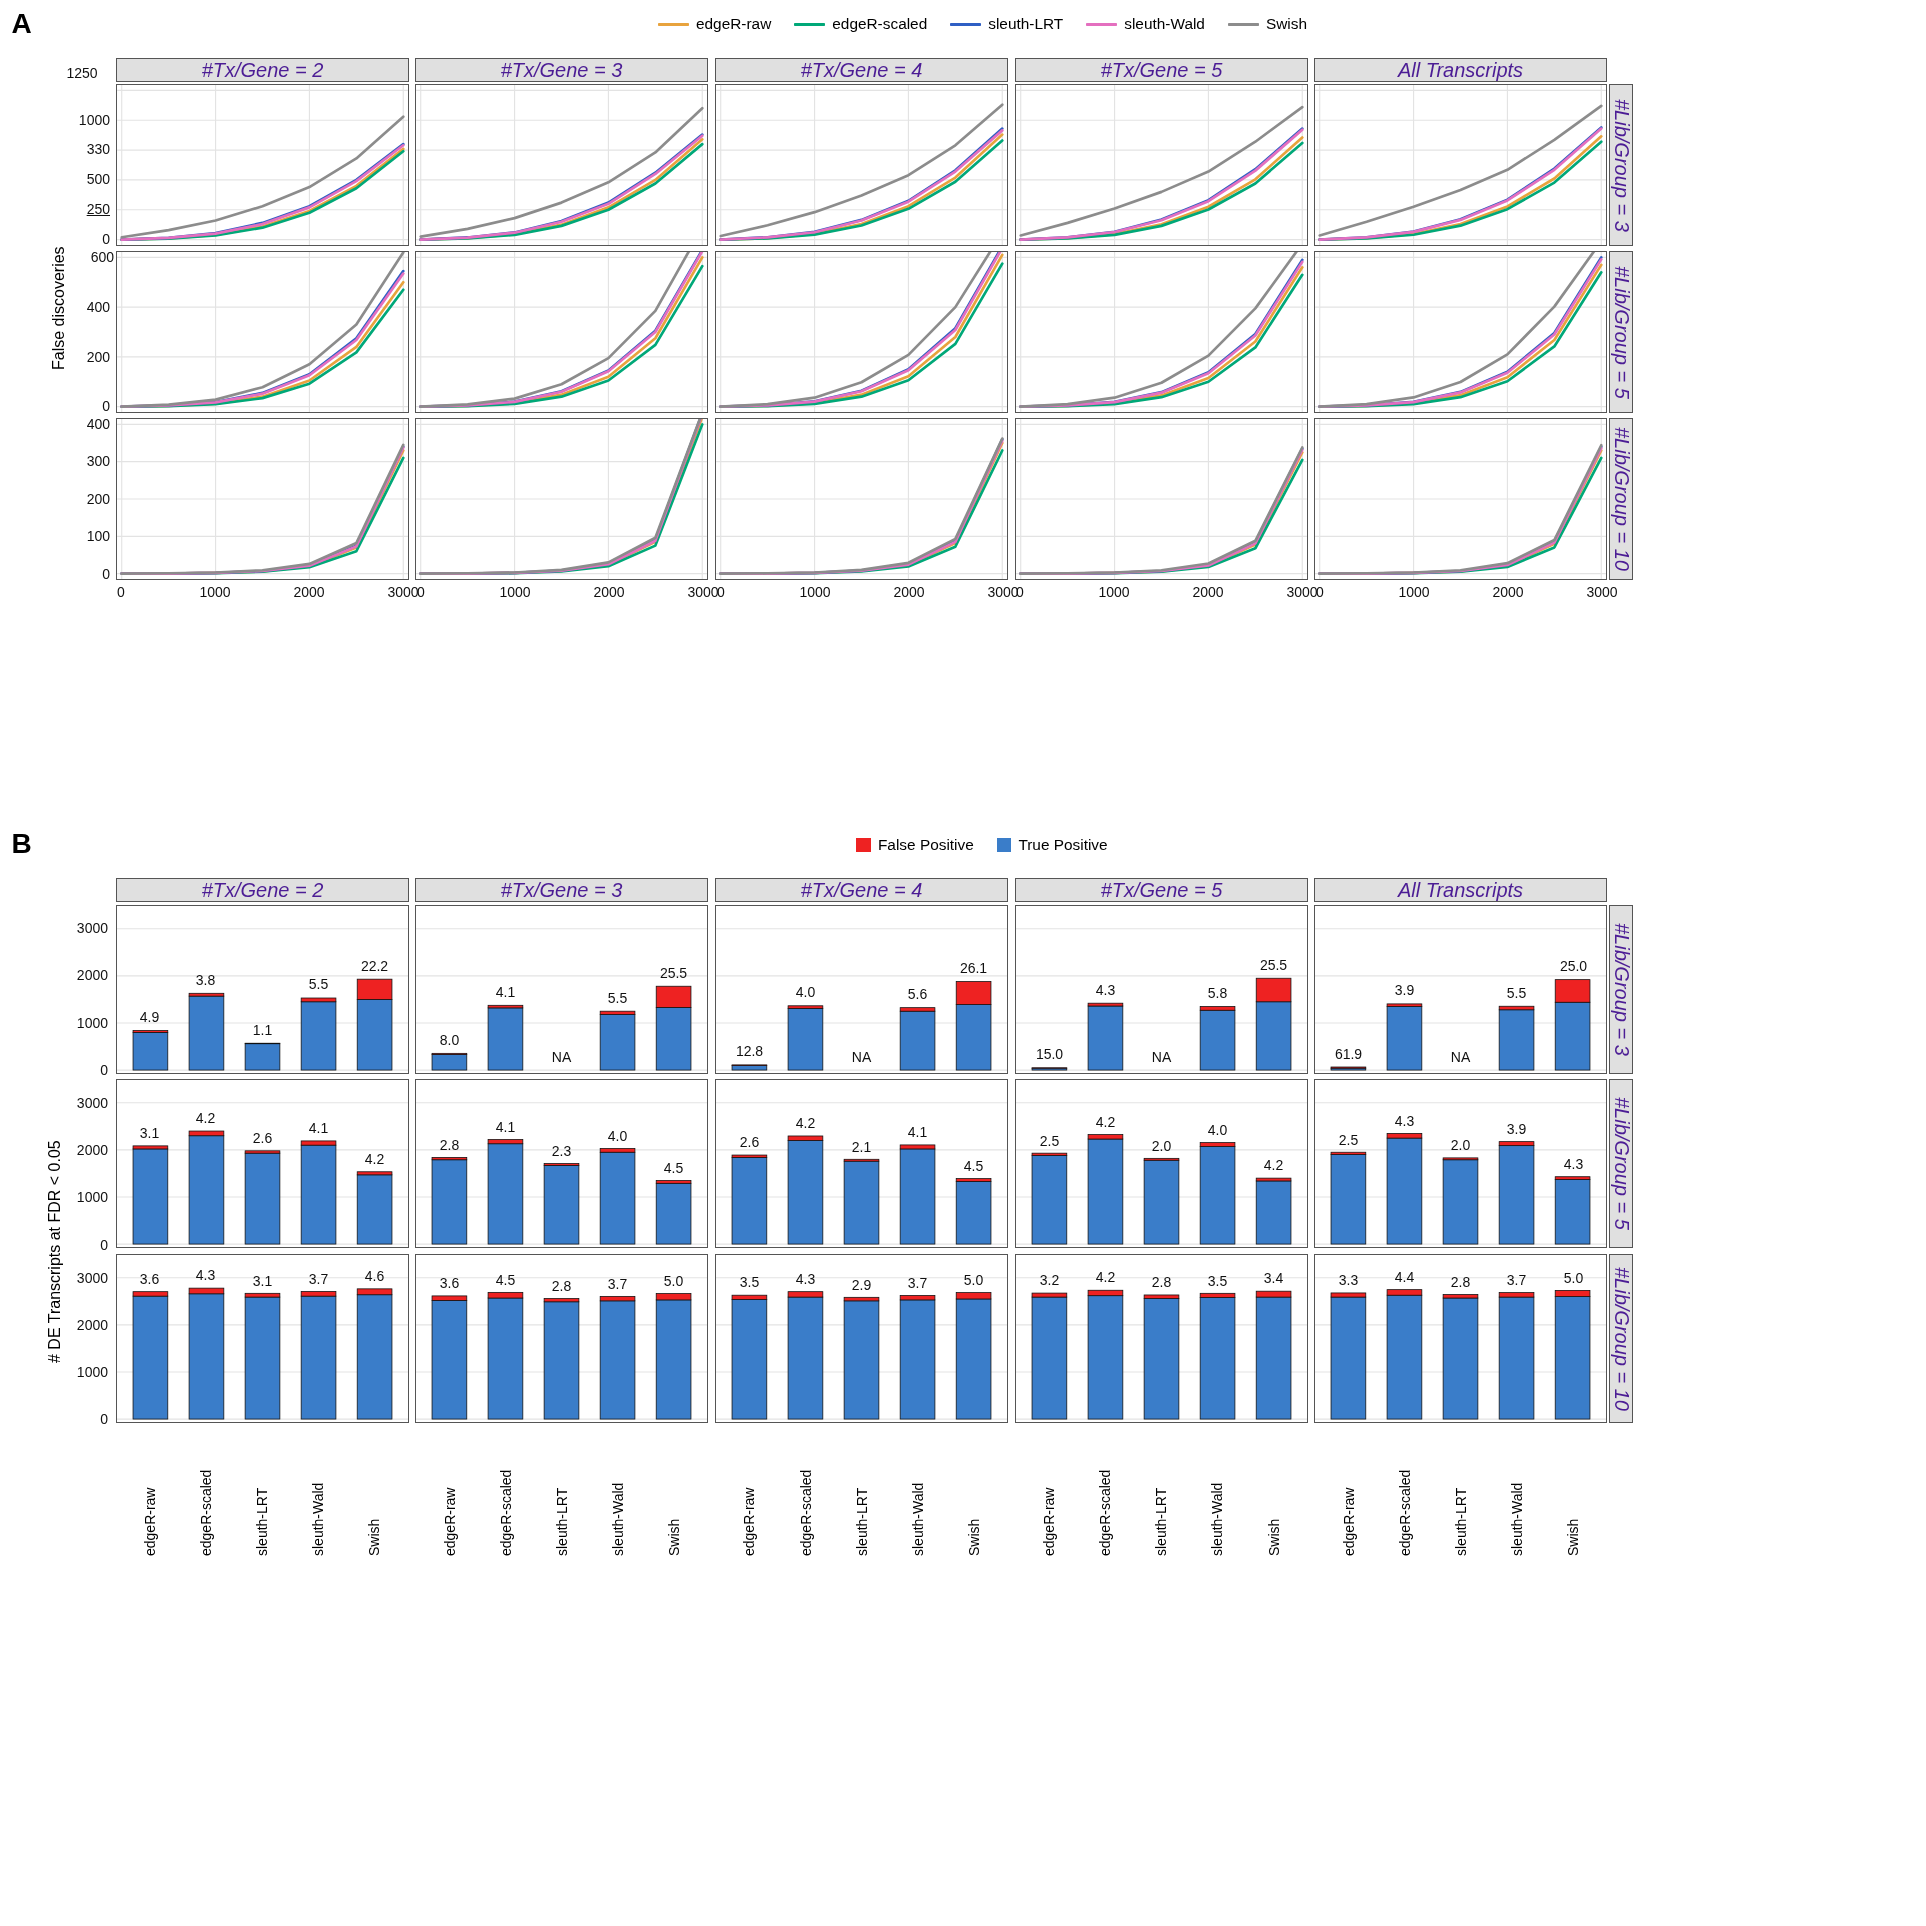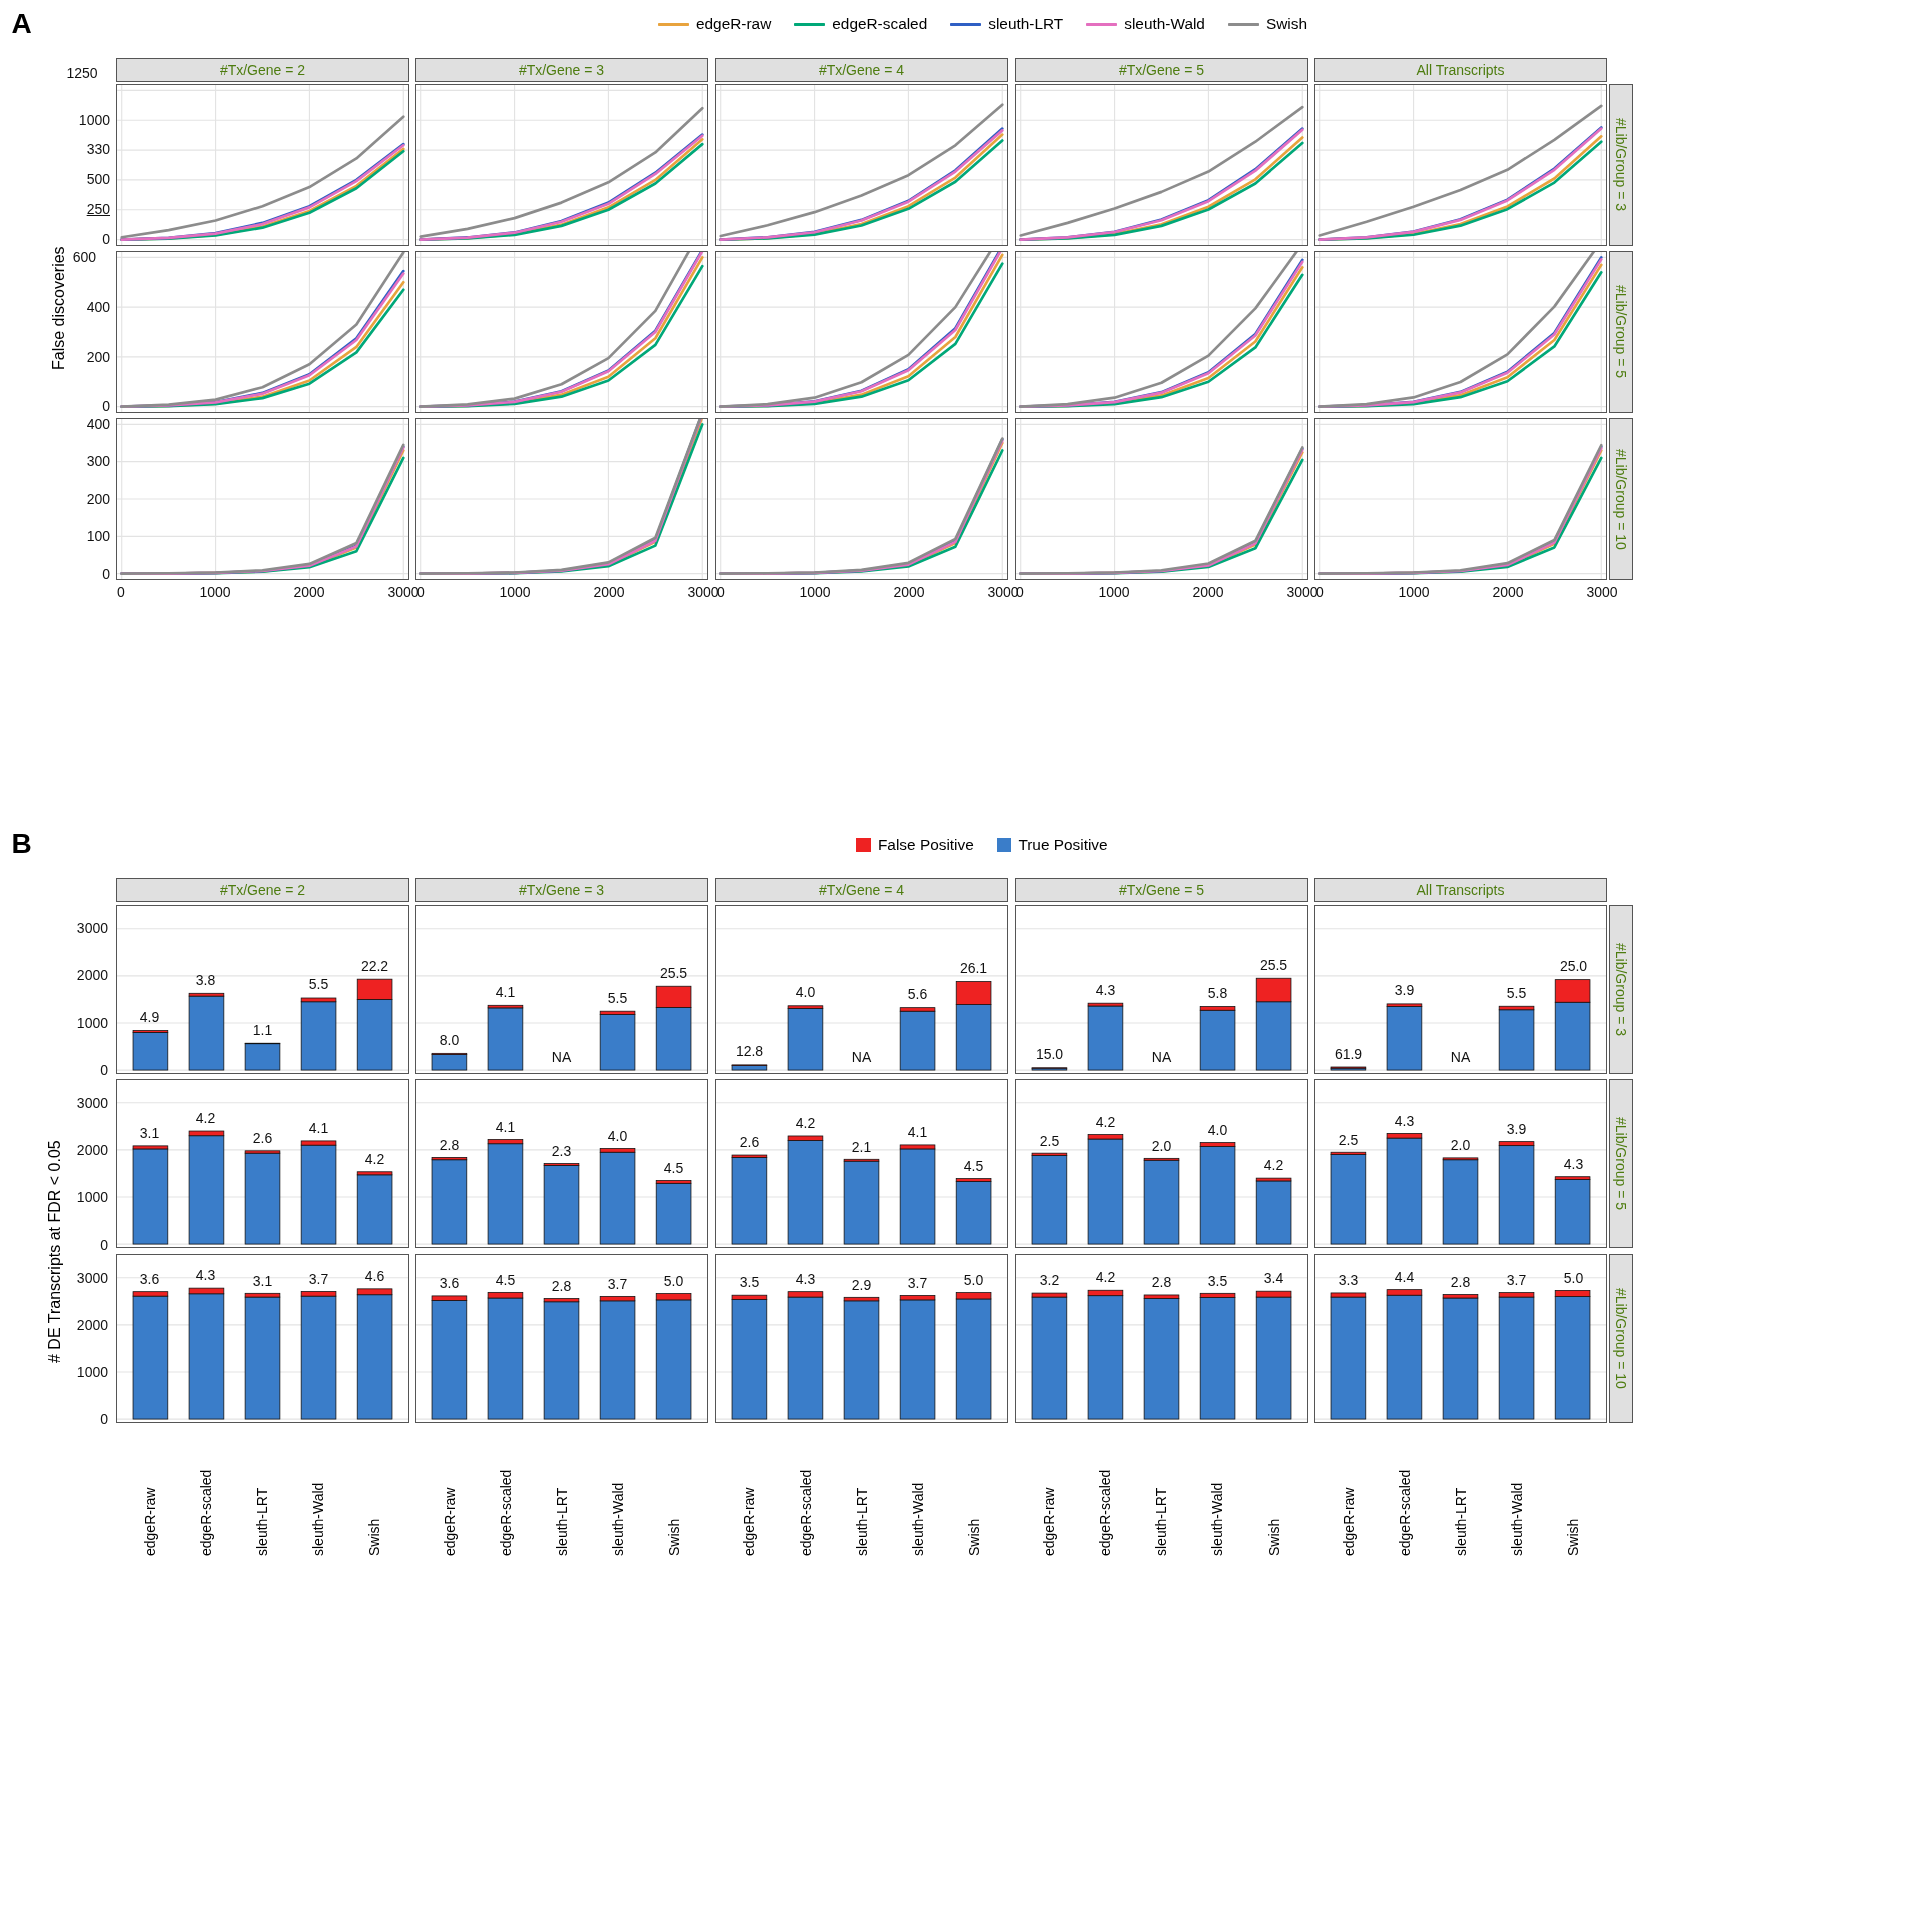--- a/index.html
+++ b/index.html
@@ -3,21 +3,21 @@
 <meta charset="utf-8">
 <style>
   html,body{margin:0;padding:0;background:#ffffff;}
   body{width:1965px;height:3005px;font-family:"Liberation Sans",sans-serif;color:#000;}
   .page{position:relative;width:1965px;height:3005px;}
 
   
   .panel-label{
     background:#e0e0e0;border:0.8px solid #555;
     display:flex;align-items:center;justify-content:center;
-    font-size:14px;color:#4d7c0f;box-sizing:border-box;
+    font-size:20px;color:#4c1d95;box-sizing:border-box;font-style:italic;
   }
   .plot-box{background:#fff;border:0.8px solid #555;box-sizing:border-box;position:relative;overflow:hidden;}
   .section-letter{font-size:28px;font-weight:bold;}
   .legend-row{display:flex;align-items:center;justify-content:center;gap:23px;}
   .legend-item{display:flex;align-items:center;gap:7px;font-size:15.4px;}
   .legend-line{width:31px;height:3.1px;border-radius:0.8px;}
   .legend-sq{width:14.6px;height:14.6px;}
   .rot-right{writing-mode:vertical-rl;text-orientation:mixed;}
   .ylab{position:absolute;writing-mode:vertical-rl;transform:rotate(180deg);font-size:16px;}
   .xlab{position:absolute;font-size:16px;text-align:center;}
@@ -344,21 +344,21 @@
       </div>
       <div class="tickR" style="left:54px;top:231px;width:56px;">0</div>
       <div class="tickR" style="left:54px;top:201px;width:56px;text-decoration:underline;">250</div>
       <div class="tickR" style="left:54px;top:171px;width:56px;">500</div>
       <div class="tickR" style="left:54px;top:141px;width:56px;">330</div>
       <div class="tickR" style="left:54px;top:112px;width:56px;">1000</div>
       <div class="tickR" style="left:54px;top:65px;width:56px;text-align:center;">1250</div>
       <div class="tickR" style="left:54px;top:398px;width:56px;">0</div>
       <div class="tickR" style="left:54px;top:349px;width:56px;">200</div>
       <div class="tickR" style="left:54px;top:299px;width:56px;">400</div>
-      <div class="tickR" style="left:40px;top:249px;width:56px;">600</div>
+      <div class="tickR" style="left:58px;top:249px;width:56px;">600</div>
       <div class="tickR" style="left:54px;top:566px;width:56px;">0</div>
       <div class="tickR" style="left:54px;top:528px;width:56px;">100</div>
       <div class="tickR" style="left:54px;top:491px;width:56px;">200</div>
       <div class="tickR" style="left:54px;top:453px;width:56px;">300</div>
       <div class="tickR" style="left:54px;top:416px;width:56px;">400</div>
       <div class="tick" style="left:90px;top:584px;width:62px;text-align:center;">0</div>
       <div class="tick" style="left:184px;top:584px;width:62px;text-align:center;">1000</div>
       <div class="tick" style="left:278px;top:584px;width:62px;text-align:center;">2000</div>
       <div class="tick" style="left:372px;top:584px;width:62px;text-align:center;">3000</div>
       <div class="tick" style="left:390px;top:584px;width:62px;text-align:center;">0</div>

